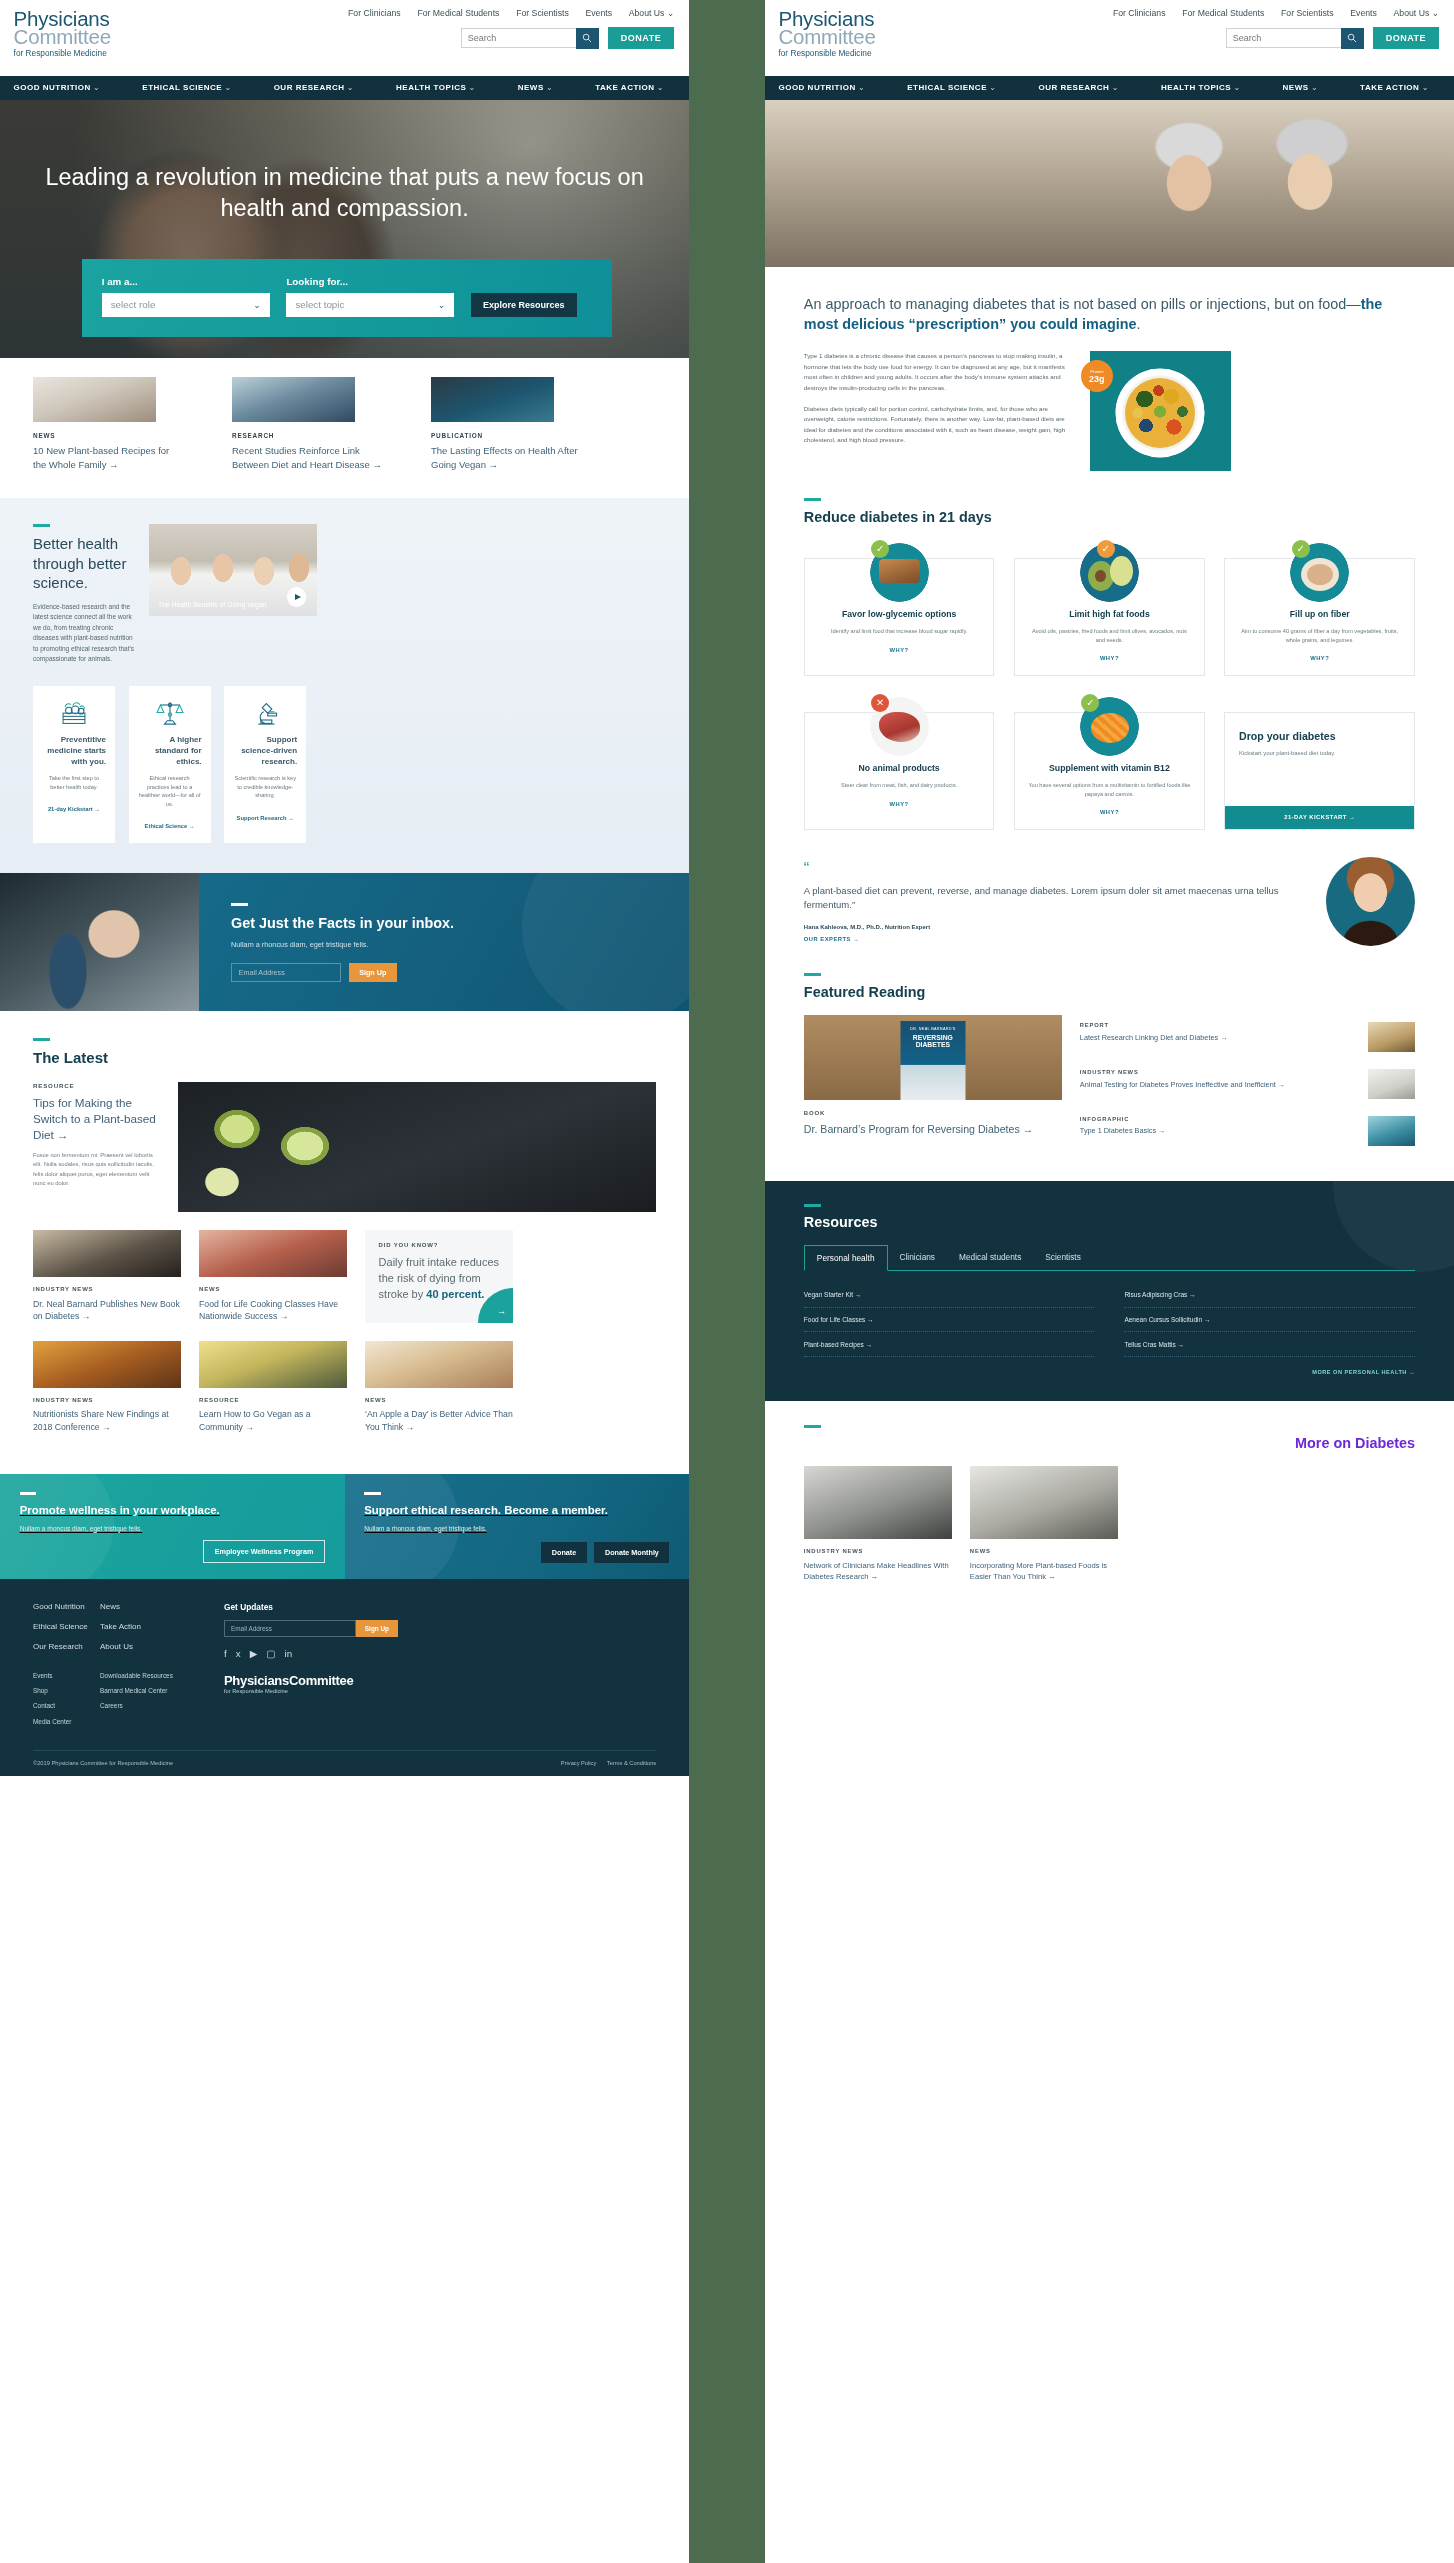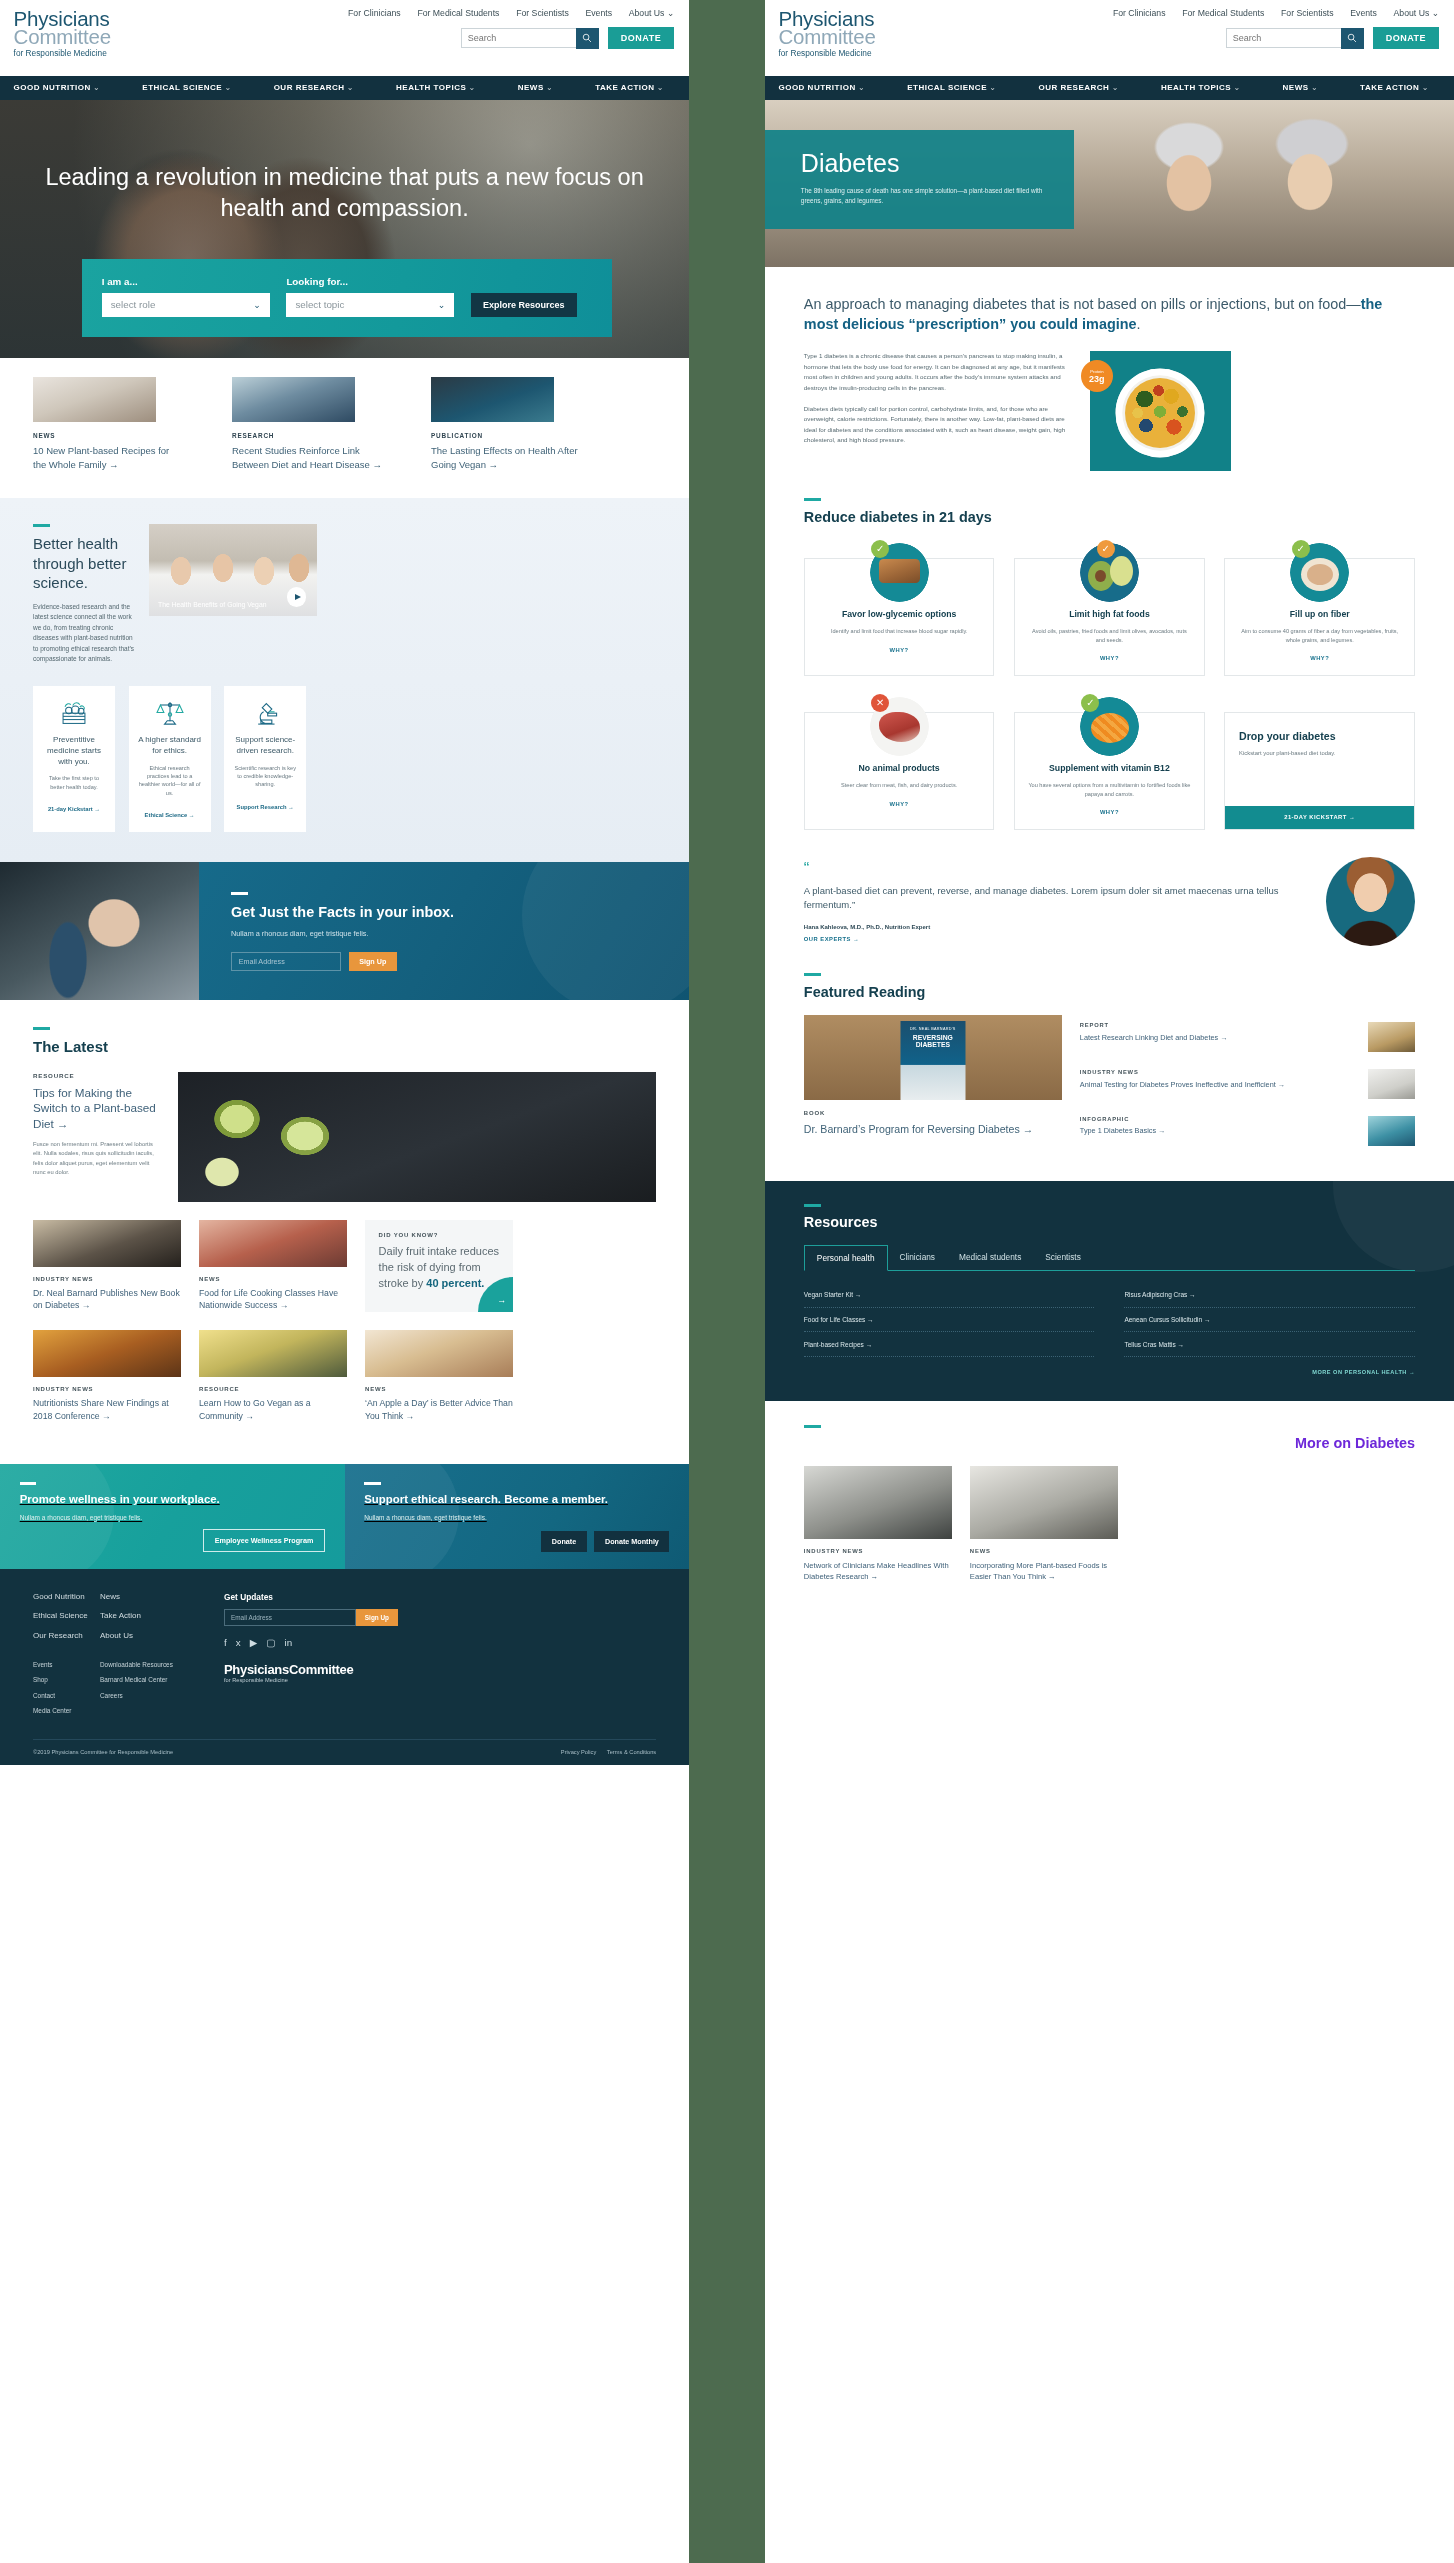--- a/index.html
+++ b/index.html
@@ -73,21 +73,21 @@
       radial-gradient(ellipse 16.7px 23px at 115px 47px, #ecd0b4 0 60%, transparent 62%),
       radial-gradient(ellipse 16.7px 23px at 150px 44px, #dfb894 0 60%, transparent 62%),
       linear-gradient(180deg,#d5cfc6 0%, #c3bdb2 40%, #f2f2f0 55%, #dfe0e2 100%); }
   .video .cap { position: absolute; left: 9px; bottom: 7.6px; color: #fff; font-size: 6.8px; }
   .video .play { position: absolute; right: 10.6px; bottom: 9px; width: 19.7px; height: 19.7px; border-radius: 50%; background: #fff; display: flex; align-items: center; justify-content: center; cursor: pointer; }
   .video .play i { width: 0; height: 0; border-left: 6px solid #1d5670; border-top: 3.8px solid transparent; border-bottom: 3.8px solid transparent; margin-left: 2.3px; }
 
   .icards { display: flex; gap: 13.6px; margin-top: 21px; }
   .icard { width: 82px; background: #fff; padding: 12px 9px 12px 9px; text-align: center; }
   .icard .ico { height: 29px; display: flex; align-items: center; justify-content: center; margin-bottom: 8.3px; }
-  .icard h3 { font-size: 8px; font-weight: 400; color: #3d5a68; line-height: 1.35; margin-bottom: 6.8px; }
+  .icard h3 { font-size: 8px; font-weight: 700; color: #3d5a68; line-height: 1.35; margin-bottom: 6.8px; text-align: right; }
   .icard p { font-size: 5.6px; color: #6a7a82; line-height: 1.5; margin-bottom: 9px; }
   .icard a { font-size: 5.8px; font-weight: bold; color: #1d6a86; text-decoration: none; cursor: pointer; }
 
   
   .nl { display: flex; height: 138px; }
   .nl-img { width: 199px; background: linear-gradient(135deg,#2b3338 0%, #41505a 40%, #6b7d86 100%); position: relative; }
   .nl-img .f { position: absolute; inset: 0;
     background:
       radial-gradient(ellipse 45px 42px at 114px 61px, #e0c4ab 0 55%, transparent 58%),
       radial-gradient(ellipse 30px 61px at 68px 98px, #2b4f6b 0 60%, transparent 64%),
@@ -582,24 +582,20 @@
       <div class="item"><span>GOOD NUTRITION</span><span class="c">⌄</span></div>
       <div class="item"><span>ETHICAL SCIENCE</span><span class="c">⌄</span></div>
       <div class="item"><span>OUR RESEARCH</span><span class="c">⌄</span></div>
       <div class="item"><span>HEALTH TOPICS</span><span class="c">⌄</span></div>
       <div class="item"><span>NEWS</span><span class="c">⌄</span></div>
       <div class="item"><span>TAKE ACTION</span><span class="c">⌄</span></div>
     </div>
 
     <div class="dhero">
       <div class="img"></div>
-      <div class="box">
-        <h1>Diabetes</h1>
-        <p>The 8th leading cause of death has one simple solution—a plant-based diet filled with greens, grains, and legumes.</p>
-      </div>
     </div>
 
     <div class="dintro">
       <h2>
         <span>An approach to managing diabetes that is not based on pills or injections, but on food—</span><b>the most delicious “prescription” you could imagine</b><span>.</span>
       </h2>
       <div class="cols">
         <div class="txt">
           <p>Type 1 diabetes is a chronic disease that causes a person’s pancreas to stop making insulin, a hormone that lets the body use food for energy. It can be diagnosed at any age, but it manifests most often in children and young adults. It occurs after the body’s immune system attacks and destroys the insulin-producing cells in the pancreas.</p>
           <p>Diabetes diets typically call for portion control, carbohydrate limits, and, for those who are overweight, calorie restrictions. Fortunately, there is another way. Low-fat, plant-based diets are ideal for diabetes and the conditions associated with it, such as heart disease, weight gain, high cholesterol, and high blood pressure.</p>

